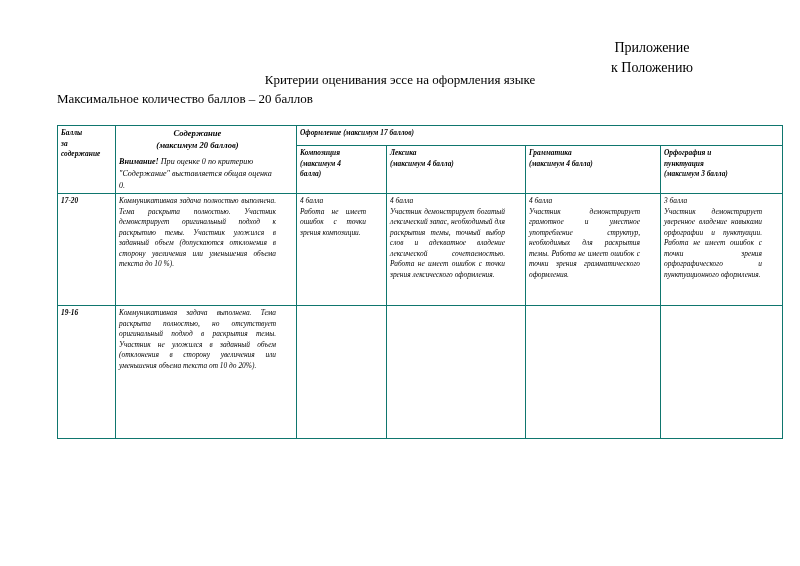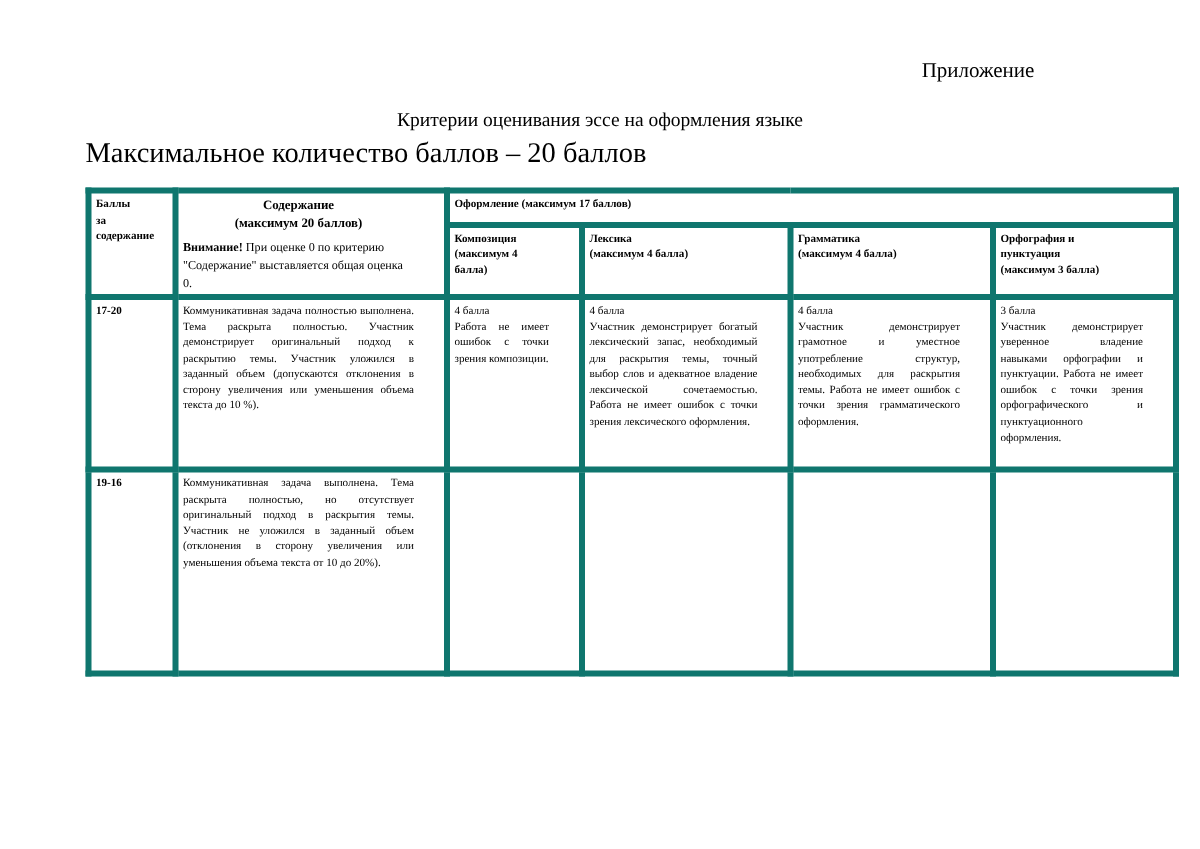--- a/index.html
+++ b/index.html
@@ -35,41 +35,42 @@
     width: 800px;
     text-align: center;
     font-size: 13px;
     line-height: 1.3;
   }
 
   .doc-subtitle {
     position: absolute;
     top: 91px;
     left: 57px;
-    font-size: 19px;
+    font-size: 13px;
     line-height: 1.3;
   }
 
   
   .grid {
     position: absolute;
     left: 57px;
     top: 125px;
     width: 725px;
     border-collapse: collapse;
     table-layout: fixed;
   }
   .grid td {
-    border: 4px solid #0f766e;
+    border: 1px solid #0f766e;
     vertical-align: top;
     padding: 2px 20px 2px 3px;
     font-size: 7.4px;
     line-height: 1.42;
     text-align: justify;
     text-justify: inter-word;
+    font-style: italic;
   }
 
   
   .hdr-center {
     text-align: center;
     vertical-align: middle;
     font-weight: bold;
     font-size: 8.6px;
     line-height: 1.35;
   }
@@ -125,20 +126,21 @@
     text-align: left;
     margin: 0 0 0 0;
   }
   .narrow-pad { padding: 2px 4px; }
 </style>
 </head>
 <body>
 
 <div class="appendix">
   <div>Приложение</div>
+  <div>к Положению</div>
 </div>
 
 <div class="doc-title">Критерии оценивания эссе на оформления языке</div>
 
 <div class="doc-subtitle">Максимальное количество баллов – 20 баллов</div>
 
 <table class="grid">
   <colgroup>
     <col style="width:58px">
     <col style="width:181px">

